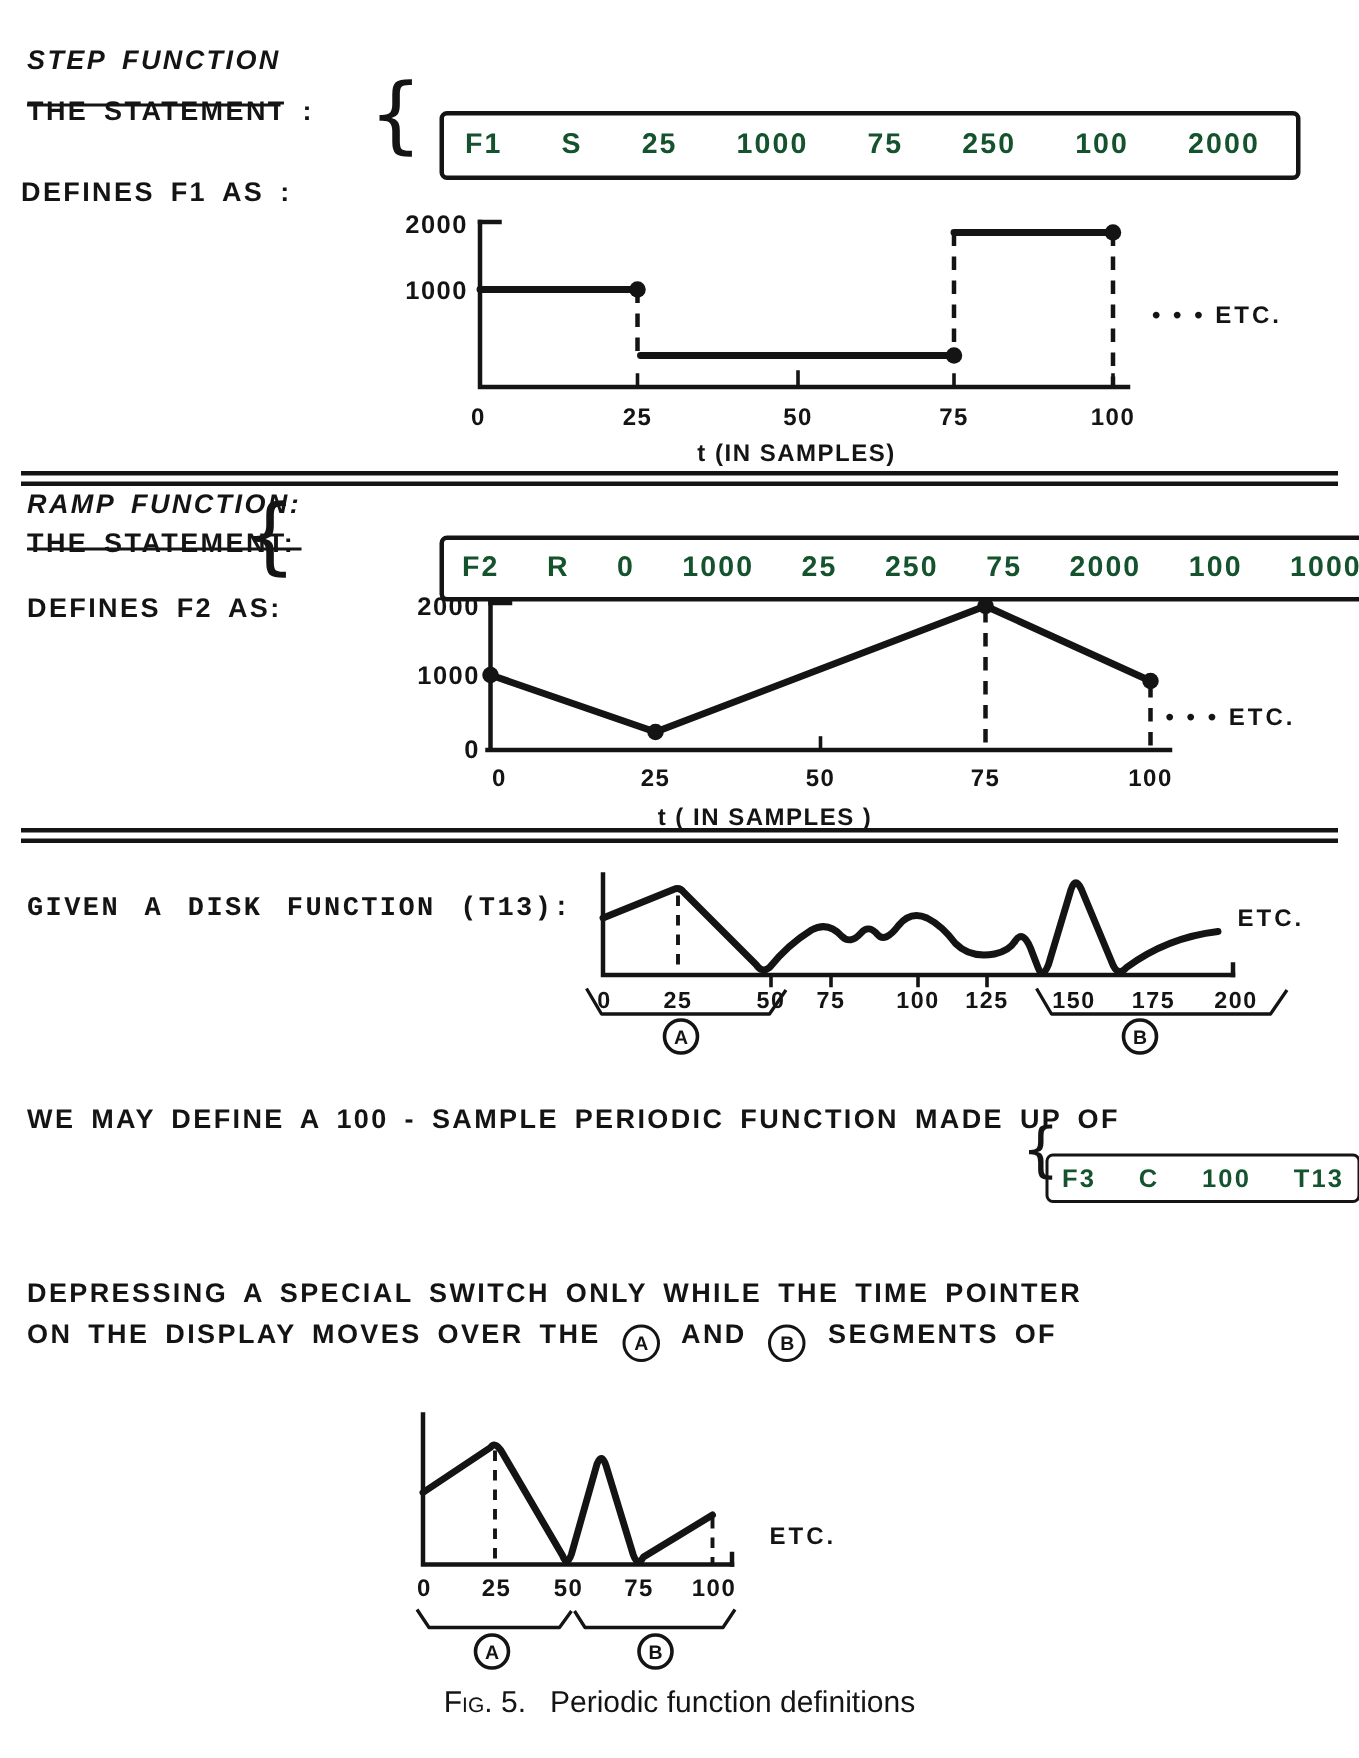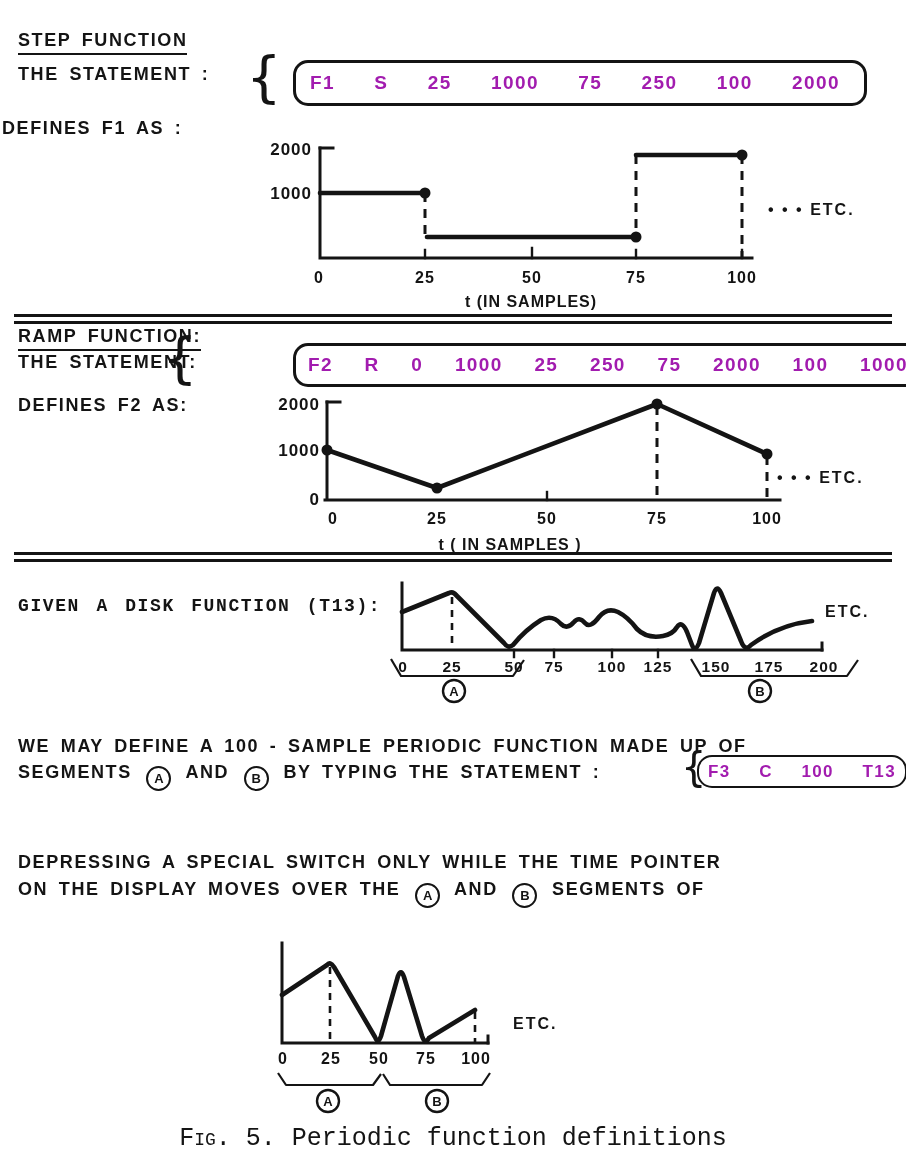--- a/index.html
+++ b/index.html
@@ -1,23 +1,23 @@
 <!DOCTYPE html>
 <html><head>
 <meta charset="utf-8">
 <style>
   html,body{margin:0;padding:0;background:#ffffff;}
   .canvas{position:relative;width:906px;height:1172px;background:#ffffff;color:#141414;overflow:hidden;}
   .abs{position:absolute;}
   .hand{font-family:"Liberation Sans",sans-serif;font-weight:700;font-size:18px;
         letter-spacing:1.6px;word-spacing:4px;color:#141414;white-space:nowrap;}
-  .sec-title{padding-bottom:2px;border-bottom:2.6px solid #141414;}
-  .stmt-box{position:absolute;border:3.2px solid #141414;border-radius:15px;
+  .sec-title{padding-bottom:18px;border-bottom:2.6px solid #141414;font-style:italic;}
+  .stmt-box{position:absolute;border:3.2px solid #141414;border-radius:5px;
             display:flex;justify-content:space-between;align-items:center;
-            font-family:"Liberation Sans",sans-serif;font-weight:700;color:#a21caf;}
+            font-family:"Liberation Sans",sans-serif;font-weight:700;color:#14532d;margin-top:14px;}
   .stmt-box span{letter-spacing:1.4px;}
   .brace{position:absolute;font-family:"DejaVu Sans",sans-serif;font-weight:400;color:#141414;line-height:1;}
   .hrule{position:absolute;left:14px;width:878px;height:4px;
          border-top:3px solid #141414;border-bottom:3px solid #141414;}
   .circ{display:inline-flex;align-items:center;justify-content:center;
         width:21px;height:21px;border:2.4px solid #141414;border-radius:50%;
         font-size:13px;font-weight:700;letter-spacing:0;vertical-align:-5px;margin:0 4px;}
   .para{left:18px;line-height:27px;}
   svg{position:absolute;overflow:visible;}
   svg text{font-family:"Liberation Sans",sans-serif;font-weight:700;fill:#141414;letter-spacing:1px;}
@@ -25,42 +25,42 @@
   svg .ylab{font-size:17px;text-anchor:end;}
   svg .xmid{text-anchor:middle;}
   svg .etc{font-size:16px;letter-spacing:2px;}
   svg .ax{stroke:#141414;stroke-width:3;fill:none;stroke-linecap:square;}
   svg .crv{stroke:#141414;stroke-width:4.6;fill:none;stroke-linecap:round;stroke-linejoin:round;}
   svg .dsh{stroke:#141414;stroke-width:3;fill:none;stroke-dasharray:9 7;}
   svg .brc{stroke:#141414;stroke-width:2.2;fill:none;stroke-linejoin:round;}
   svg .cir{stroke:#141414;stroke-width:2.4;fill:none;}
   svg .cirt{font-size:13px;text-anchor:middle;letter-spacing:0;}
   .caption{position:absolute;left:0;top:1124px;width:906px;text-align:center;
-           font-family:Liberation Mono, monospace;font-size:25px;color:#141414;}
+           font-family:Liberation Sans, sans-serif;font-size:20px;color:#141414;}
   .caption .figno{font-variant:small-caps;margin-right:16px;}
 </style>
 </head>
 <body>
 
 <div class="canvas">
 
   <div class="abs hand sec-title" style="left:18px;top:30px;">STEP FUNCTION</div>
   <div class="abs hand" style="left:18px;top:64px;">THE STATEMENT :</div>
   <div class="brace" style="left:246px;top:49px;font-size:56px;">{</div>
   <div class="stmt-box" style="left:293px;top:60px;width:530px;height:40px;padding:0 24px 0 14px;font-size:19px;">
     <span>F1</span>
     <span>S</span>
     <span>25</span>
     <span>1000</span>
     <span>75</span>
     <span>250</span>
     <span>100</span>
     <span>2000</span>
   </div>
-  <div class="abs hand" style="left:2px;top:118px;">DEFINES F1 AS :</div>
+  <div class="abs hand" style="left:14px;top:118px;">DEFINES F1 AS :</div>
 
   <svg style="left:230px;top:130px;" width="660" height="185" viewBox="0 0 660 185">
     <path class="ax" d="M90,18 V128 H522"></path>
     <path class="ax" d="M90,18 h13"></path>
     <path class="ax" d="M195,120 V128 M302,118 V128 M406,120 V128 M512,120 V128" style="stroke-width:2.4;"></path>
     <path class="dsh" d="M195,63 V107"></path>
     <path class="dsh" d="M406,25 V107"></path>
     <path class="dsh" d="M512,25 V128"></path>
     <path class="crv" d="M90,63 H195"></path>
     <path class="crv" d="M197,107 H406"></path>
@@ -143,27 +143,20 @@
     <text class="etc" x="440" y="40">ETC.</text>
     <path class="brc" d="M6,82 L16,99 L128,99 L139,83"></path>
     <path class="brc" d="M306,82 L316,99 L462,99 L473,83"></path>
     <circle class="cir" cx="69" cy="114" r="11"></circle>
     <text class="cirt" x="69" y="119">A</text>
     <circle class="cir" cx="375" cy="114" r="11"></circle>
     <text class="cirt" x="375" y="119">B</text>
   </svg>
 
   <div class="abs hand para" style="top:733px;">WE MAY DEFINE A 100 - SAMPLE PERIODIC FUNCTION MADE UP OF</div>
-  <div class="abs hand para" style="top:759px;">
-    <span>SEGMENTS</span>
-    <span class="circ">A</span>
-    <span>AND</span>
-    <span class="circ">B</span>
-    <span>BY TYPING THE STATEMENT :</span>
-  </div>
   <div class="brace" style="left:681px;top:747px;font-size:40px;">{</div>
   <div class="stmt-box" style="left:697px;top:755px;width:188px;height:29px;padding:0 9px;font-size:17px;border-width:2.8px;">
     <span>F3</span>
     <span>C</span>
     <span>100</span>
     <span>T13</span>
   </div>
 
   <div class="abs hand para" style="top:876px;">
     <span>ON THE DISPLAY MOVES OVER THE</span>

